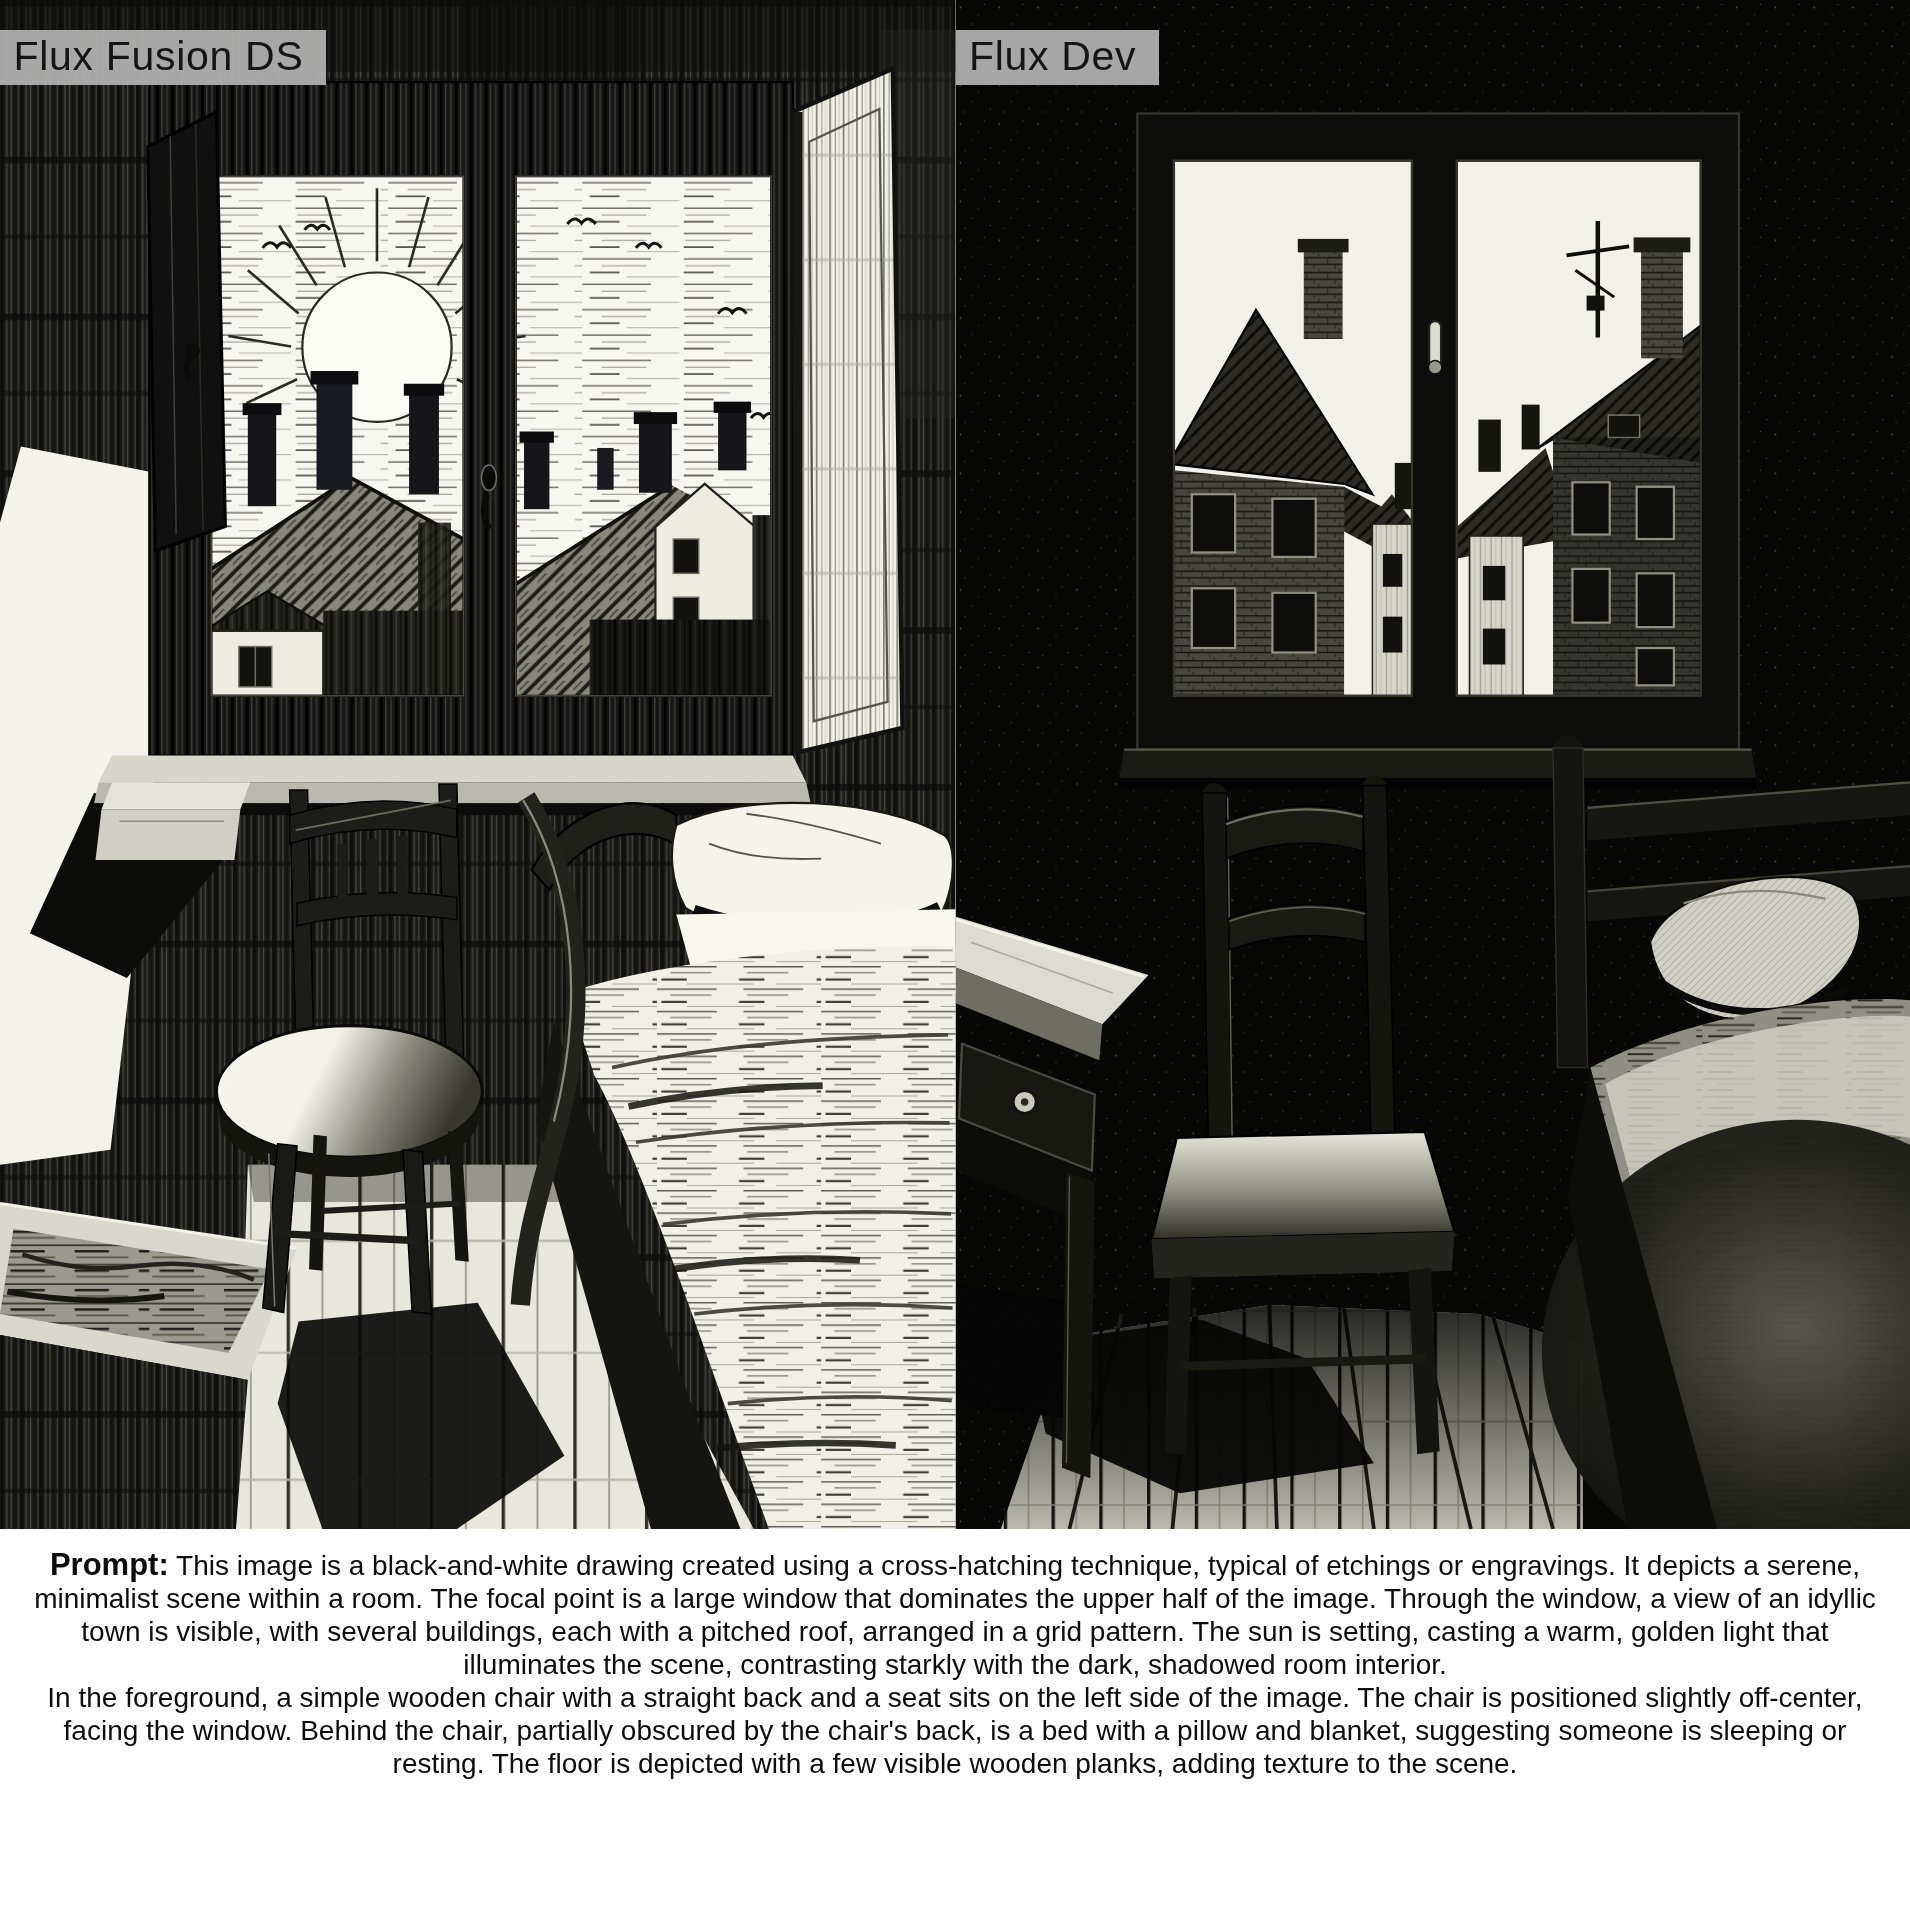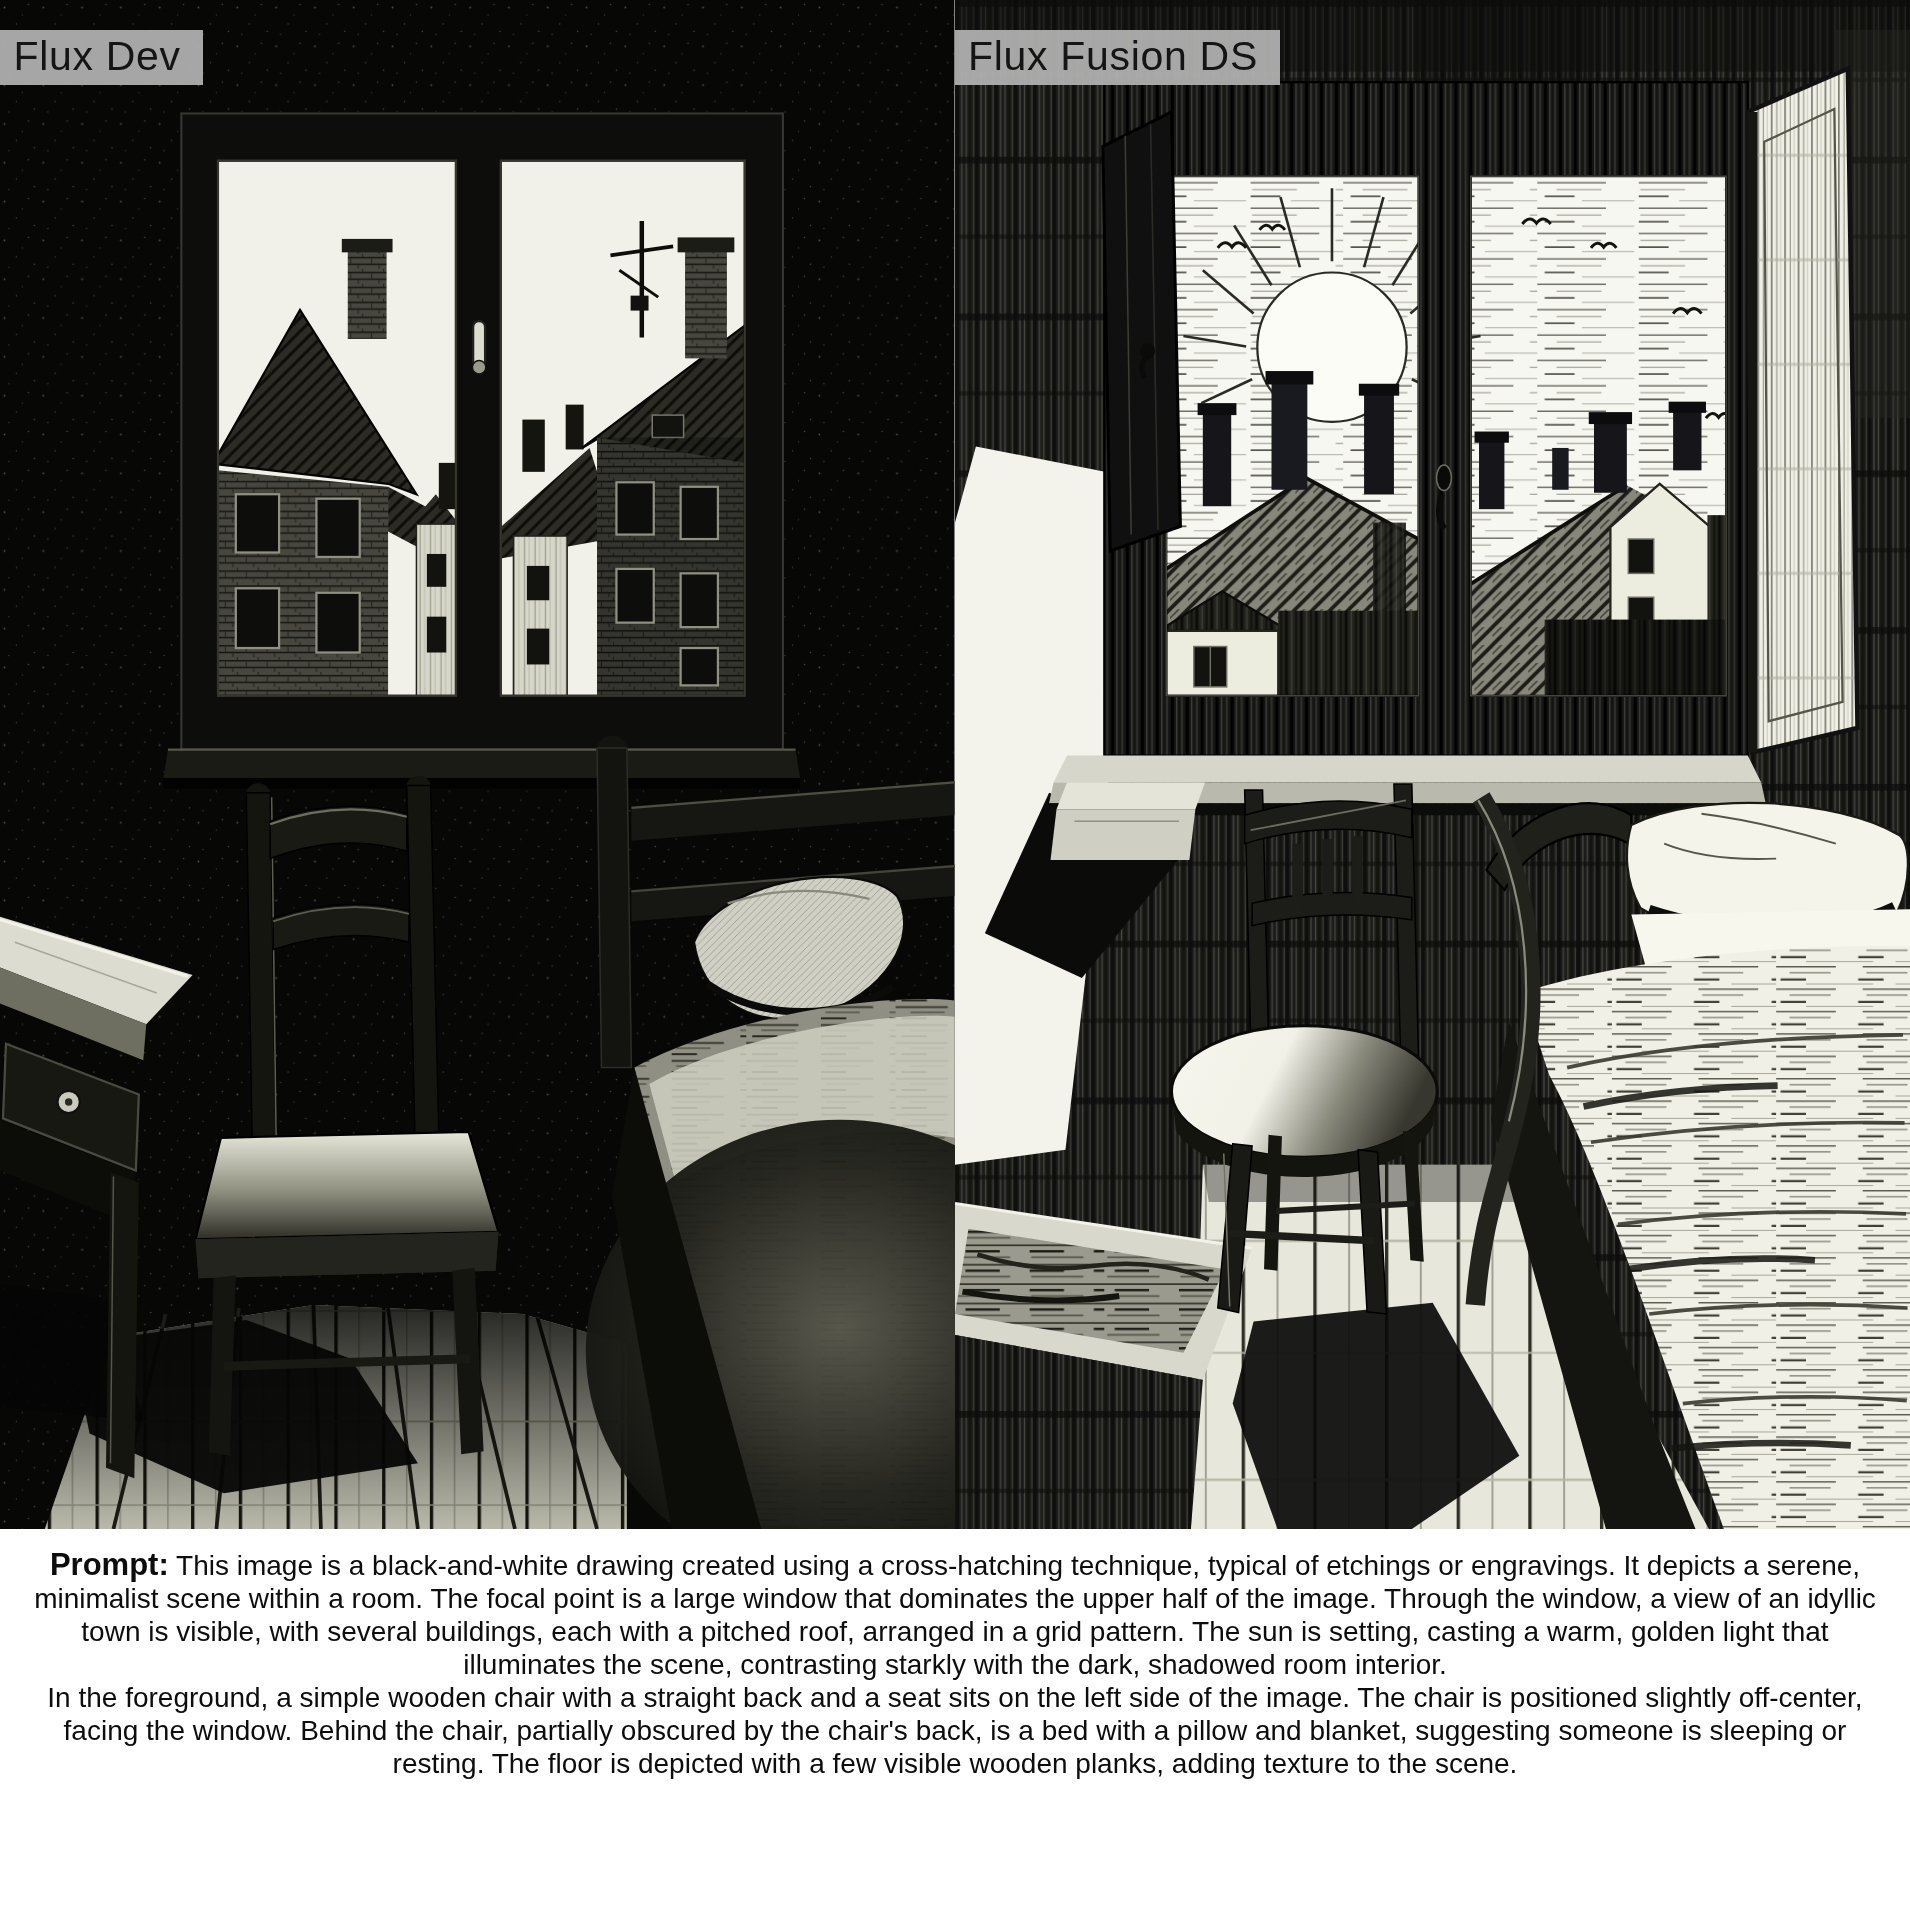--- a/index.html
+++ b/index.html
@@ -16,213 +16,20 @@
   .prompt{position:absolute;left:0;top:1529px;width:1910px;height:397px;background:#ffffff;
           color:#0d0d0d;box-sizing:border-box;padding:19.4px 30px 0 30px;}
   .prompt p{margin:0;text-align:center;font-size:28px;line-height:33px;max-width:1851px;}
   .prompt .plabel{font-weight:bold;font-size:31px;}
 </style>
 </head>
 <body>
 
 <div class="canvas">
   <div class="panels">
-
-    <section class="panel right">
-      <svg viewBox="0 0 1279 2048" preserveAspectRatio="none" xmlns="http://www.w3.org/2000/svg">
-        <defs>
-          <pattern id="spk" width="52" height="52" patternUnits="userSpaceOnUse">
-            <rect width="52" height="52" fill="none"></rect>
-            <circle cx="6" cy="10" r="1.2" fill="#cfcfc4" opacity="0.5"></circle>
-            <circle cx="22" cy="32" r="1" fill="#bdbdb2" opacity="0.45"></circle>
-            <circle cx="38" cy="6" r="1.1" fill="#d8d8cc" opacity="0.4"></circle>
-            <circle cx="46" cy="42" r="1" fill="#c5c5ba" opacity="0.5"></circle>
-            <circle cx="12" cy="46" r="0.9" fill="#cfcfc4" opacity="0.4"></circle>
-            <circle cx="30" cy="20" r="0.9" fill="#c5c5ba" opacity="0.35"></circle>
-          </pattern>
-          <pattern id="brickR" width="28" height="20" patternUnits="userSpaceOnUse">
-            <rect width="28" height="20" fill="#474740"></rect>
-            <line x1="0" y1="5" x2="28" y2="5" stroke="#161612" stroke-width="2"></line>
-            <line x1="0" y1="14" x2="28" y2="14" stroke="#161612" stroke-width="2"></line>
-            <line x1="10" y1="0" x2="10" y2="5" stroke="#161612" stroke-width="1.6" opacity="0.7"></line>
-            <line x1="22" y1="6" x2="22" y2="13" stroke="#161612" stroke-width="1.6" opacity="0.7"></line>
-            <line x1="4" y1="15" x2="4" y2="20" stroke="#161612" stroke-width="1.6" opacity="0.7"></line>
-          </pattern>
-          <pattern id="roofDarkR" width="18" height="18" patternUnits="userSpaceOnUse">
-            <rect width="18" height="18" fill="#2c2c25"></rect>
-            <path d="M0,18 L18,0 M-5,5 L5,-5 M13,23 L23,13" stroke="#0d0d0a" stroke-width="4" fill="none"></path>
-          </pattern>
-          <pattern id="housefR" width="14" height="90" patternUnits="userSpaceOnUse">
-            <rect width="14" height="90" fill="#d6d6c9"></rect>
-            <line x1="3" y1="0" x2="3" y2="90" stroke="#9b9b8c" stroke-width="1.6"></line>
-            <line x1="9" y1="0" x2="9" y2="90" stroke="#b8b8a8" stroke-width="1.2"></line>
-          </pattern>
-          <pattern id="pillowR" width="10" height="10" patternUnits="userSpaceOnUse">
-            <rect width="10" height="10" fill="#d0d0c4"></rect>
-            <path d="M0,10 L10,0" stroke="#97978a" stroke-width="1.1"></path>
-          </pattern>
-          <pattern id="blanketR2" width="200" height="24" patternUnits="userSpaceOnUse">
-            <rect width="200" height="24" fill="#8f8f83"></rect>
-            <line x1="0" y1="5" x2="200" y2="5" stroke="#3c3c33" stroke-width="2.4" stroke-dasharray="70 30"></line>
-            <line x1="20" y1="12" x2="200" y2="12" stroke="#55554a" stroke-width="2" stroke-dasharray="46 40"></line>
-            <line x1="8" y1="20" x2="200" y2="20" stroke="#2a2a22" stroke-width="2.6" stroke-dasharray="34 58"></line>
-          </pattern>
-          <pattern id="floorRpat" width="64" height="260" patternUnits="userSpaceOnUse">
-            <rect width="64" height="260" fill="#b9b9ab"></rect>
-            <line x1="2" y1="0" x2="2" y2="260" stroke="#15150f" stroke-width="5"></line>
-            <line x1="33" y1="0" x2="33" y2="260" stroke="#6e6e60" stroke-width="2" opacity="0.6"></line>
-            <line x1="0" y1="84" x2="64" y2="84" stroke="#8d8d7e" stroke-width="2.4"></line>
-            <line x1="0" y1="196" x2="64" y2="196" stroke="#8d8d7e" stroke-width="2"></line>
-          </pattern>
-          <linearGradient id="seatR" x1="0" y1="0" x2="0" y2="1">
-            <stop offset="0" stop-color="#e8e8da"></stop>
-            <stop offset="0.55" stop-color="#909081"></stop>
-            <stop offset="1" stop-color="#2e2e26"></stop>
-          </linearGradient>
-          <radialGradient id="footG" cx="0.5" cy="0.45" r="0.65">
-            <stop offset="0" stop-color="#55554a"></stop>
-            <stop offset="0.55" stop-color="#23231d"></stop>
-            <stop offset="1" stop-color="#0a0a08"></stop>
-          </radialGradient>
-          <linearGradient id="fadeR" x1="0" y1="0" x2="0" y2="1">
-            <stop offset="0" stop-color="#000000" stop-opacity="0.8"></stop>
-            <stop offset="1" stop-color="#000000" stop-opacity="0"></stop>
-          </linearGradient>
-          <clipPath id="clipPanesR">
-            <rect x="292" y="215" width="319" height="717"></rect>
-            <rect x="671" y="215" width="327" height="717"></rect>
-          </clipPath>
-        </defs>
-
-        <rect width="1279" height="2048" fill="#070706"></rect>
-        <rect width="1279" height="2048" fill="url(#spk)" opacity="0.7"></rect>
-
-        <g clip-path="url(#clipPanesR)">
-          <rect x="292" y="215" width="706" height="717" fill="#f1f1e9"></rect>
-
-          <polygon points="270,648 402,415 558,662 520,648 292,622" fill="url(#roofDarkR)" stroke="#050504" stroke-width="3"></polygon>
-          <rect x="466" y="330" width="52" height="124" fill="url(#brickR)"></rect>
-          <rect x="458" y="320" width="68" height="18" fill="#1c1c17"></rect>
-          <polygon points="292,630 520,652 520,932 292,932" fill="url(#brickR)"></polygon>
-          <g fill="#0d0d0b" stroke="#8f8f82" stroke-width="3">
-            <rect x="316" y="662" width="58" height="78"></rect>
-            <rect x="424" y="668" width="58" height="78"></rect>
-            <rect x="316" y="788" width="58" height="80"></rect>
-            <rect x="424" y="794" width="58" height="80"></rect>
-          </g>
-
-          <polygon points="520,652 611,700 611,760 520,712" fill="url(#roofDarkR)"></polygon>
-          <polygon points="546,706 584,662 618,706" fill="url(#roofDarkR)"></polygon>
-          <rect x="558" y="702" width="53" height="230" fill="url(#housefR)" stroke="#23231d" stroke-width="2"></rect>
-          <rect x="572" y="742" width="26" height="44" fill="#12120e"></rect>
-          <rect x="572" y="826" width="26" height="48" fill="#12120e"></rect>
-          <rect x="588" y="620" width="26" height="62" fill="#15150f"></rect>
-
-          <polygon points="671,706 790,600 828,720 671,748" fill="url(#roofDarkR)"></polygon>
-          <polygon points="666,722 724,668 780,722" fill="url(#roofDarkR)"></polygon>
-          <rect x="688" y="718" width="72" height="214" fill="url(#housefR)" stroke="#23231d" stroke-width="2"></rect>
-          <rect x="706" y="758" width="30" height="46" fill="#12120e"></rect>
-          <rect x="706" y="842" width="30" height="48" fill="#12120e"></rect>
-          <rect x="700" y="562" width="30" height="70" fill="#15150f"></rect>
-          <rect x="758" y="542" width="24" height="60" fill="#15150f"></rect>
-
-          <polygon points="780,600 998,436 998,626 800,588" fill="url(#roofDarkR)" stroke="#050504" stroke-width="3"></polygon>
-          <rect x="874" y="556" width="42" height="30" fill="#12120e" stroke="#77776a" stroke-width="2"></rect>
-          <rect x="918" y="328" width="56" height="152" fill="url(#brickR)"></rect>
-          <rect x="908" y="318" width="76" height="20" fill="#1c1c17"></rect>
-          <line x1="860" y1="296" x2="860" y2="452" stroke="#0d0d0a" stroke-width="6"></line>
-          <line x1="818" y1="342" x2="902" y2="330" stroke="#0d0d0a" stroke-width="5"></line>
-          <line x1="830" y1="362" x2="882" y2="398" stroke="#0d0d0a" stroke-width="4"></line>
-          <rect x="845" y="396" width="24" height="20" fill="#12120e"></rect>
-          <polygon points="800,586 998,620 998,932 800,932" fill="url(#brickR)"></polygon>
-          <rect x="800" y="586" width="198" height="346" fill="#000000" opacity="0.25"></rect>
-          <g fill="#0d0d0b" stroke="#8f8f82" stroke-width="3">
-            <rect x="826" y="646" width="50" height="70"></rect>
-            <rect x="912" y="652" width="50" height="70"></rect>
-            <rect x="826" y="762" width="50" height="72"></rect>
-            <rect x="912" y="768" width="50" height="72"></rect>
-            <rect x="912" y="868" width="50" height="50"></rect>
-          </g>
-        </g>
-
-        <path fill-rule="evenodd" fill="#0d0d0b" stroke="#000" stroke-width="3" d="M243,152 H1049 V1004 H243 Z
-                 M292,215 h319 v717 h-319 Z
-                 M671,215 h327 v717 h-327 Z"></path>
-        <g stroke="#3c3c34" stroke-width="3" fill="none" opacity="0.9">
-          <rect x="292" y="215" width="319" height="717"></rect>
-          <rect x="671" y="215" width="327" height="717"></rect>
-          <rect x="243" y="152" width="806" height="852"></rect>
-        </g>
-
-        <rect x="634" y="430" width="16" height="62" rx="8" fill="#dcdcd1" stroke="#23231d" stroke-width="3"></rect>
-        <circle cx="642" cy="492" r="9" fill="#9a9a8c" stroke="#111" stroke-width="2"></circle>
-
-        <polygon points="225,1004 1066,1004 1072,1042 219,1042" fill="#1b1b16"></polygon>
-        <line x1="225" y1="1004" x2="1066" y2="1004" stroke="#56564a" stroke-width="3"></line>
-        <rect x="219" y="1042" width="853" height="14" fill="#020202"></rect>
-
-        <polygon points="60,2048 150,1790 420,1748 700,1760 840,1800 852,2048" fill="url(#floorRpat)"></polygon>
-        <g stroke="#1c1c16" stroke-width="5">
-          <line x1="222" y1="1760" x2="152" y2="2048"></line>
-          <line x1="320" y1="1752" x2="290" y2="2048"></line>
-          <line x1="420" y1="1748" x2="430" y2="2048"></line>
-          <line x1="520" y1="1752" x2="560" y2="2048"></line>
-          <line x1="620" y1="1756" x2="690" y2="2048"></line>
-          <line x1="720" y1="1764" x2="800" y2="2048"></line>
-        </g>
-        <polygon points="60,2048 150,1790 420,1748 700,1760 840,1800 852,2048" fill="url(#fadeR)"></polygon>
-        <polygon points="96,1800 330,1768 470,1820 560,1960 300,2000 120,1920" fill="#060605" opacity="0.95"></polygon>
-        <polygon points="0,1720 150,1742 192,1904 0,1884" fill="#060605" opacity="0.9"></polygon>
-        <rect x="840" y="1760" width="439" height="288" fill="#080807"></rect>
-
-        <polygon points="0,1228 258,1306 196,1372 0,1296" fill="#dcdcd0"></polygon>
-        <line x1="0" y1="1232" x2="252" y2="1308" stroke="#f2f2e8" stroke-width="4"></line>
-        <line x1="20" y1="1262" x2="210" y2="1330" stroke="#a8a899" stroke-width="2"></line>
-        <polygon points="0,1296 196,1372 192,1420 0,1344" fill="#6e6e61"></polygon>
-        <polygon points="8,1398 186,1466 182,1568 4,1498" fill="#181813" stroke="#4a4a40" stroke-width="3"></polygon>
-        <circle cx="92" cy="1476" r="15" fill="#c9c9bc" stroke="#111" stroke-width="3"></circle>
-        <circle cx="92" cy="1476" r="5" fill="#2a2a24"></circle>
-        <polygon points="0,1500 182,1570 176,1640 0,1568" fill="#0c0c09"></polygon>
-        <polygon points="148,1570 186,1584 180,1980 142,1966" fill="#15150f"></polygon>
-        <line x1="152" y1="1576" x2="148" y2="1960" stroke="#55554a" stroke-width="2"></line>
-
-        <circle cx="346" cy="1066" r="17" fill="#15150f"></circle>
-        <circle cx="561" cy="1056" r="17" fill="#15150f"></circle>
-        <polygon points="330,1062 362,1062 370,1530 338,1530" fill="#15150f" stroke="#000" stroke-width="2"></polygon>
-        <polygon points="545,1052 577,1052 588,1522 556,1522" fill="#15150f" stroke="#000" stroke-width="2"></polygon>
-        <line x1="364" y1="1068" x2="370" y2="1526" stroke="#5e5e50" stroke-width="2"></line>
-        <path d="M362,1100 Q455,1066 545,1090 L545,1140 Q455,1114 362,1150 Z" fill="#1a1a14" stroke="#000" stroke-width="2"></path>
-        <path d="M362,1104 Q455,1070 545,1094" stroke="#6e6e60" stroke-width="3" fill="none"></path>
-        <path d="M366,1230 Q460,1198 548,1220 L548,1262 Q460,1240 366,1272 Z" fill="#1a1a14" stroke="#000" stroke-width="2"></path>
-        <path d="M366,1234 Q460,1202 548,1224" stroke="#5e5e50" stroke-width="2.5" fill="none"></path>
-        <polygon points="296,1524 628,1516 668,1650 262,1660" fill="url(#seatR)" stroke="#000" stroke-width="3"></polygon>
-        <polygon points="262,1660 668,1650 664,1702 266,1712" fill="#24241f" fill-opacity="1"></polygon>
-        <polygon points="262,1660 668,1650 664,1702 266,1712" fill="#24241e"></polygon>
-        <polygon points="286,1712 316,1708 308,1950 280,1945" fill="#141410"></polygon>
-        <polygon points="606,1702 636,1698 648,1944 618,1948" fill="#141410"></polygon>
-        <line x1="300" y1="1830" x2="630" y2="1820" stroke="#191914" stroke-width="12"></line>
-
-        <circle cx="820" cy="1006" r="21" fill="#131310"></circle>
-        <polygon points="800,1002 840,1002 846,1430 806,1430" fill="#131310" stroke="#2e2e27" stroke-width="2"></polygon>
-        <polygon points="846,1080 1279,1046 1279,1092 846,1126" fill="#161612"></polygon>
-        <line x1="846" y1="1082" x2="1279" y2="1048" stroke="#4e4e42" stroke-width="3"></line>
-        <polygon points="846,1192 1279,1158 1279,1200 846,1234" fill="#161612"></polygon>
-        <line x1="846" y1="1194" x2="1279" y2="1160" stroke="#44443a" stroke-width="3"></line>
-        <path d="M930,1262 C960,1180 1150,1148 1202,1200 C1232,1252 1190,1332 1090,1362 C1000,1378 940,1332 930,1262 Z" fill="url(#pillowR)" stroke="#0a0a08" stroke-width="3"></path>
-        <path d="M948,1318 C1020,1368 1130,1366 1196,1322" stroke="#0b0b09" stroke-width="10" fill="none"></path>
-        <path d="M975,1210 q90,-30 190,-6" stroke="#8a8a7c" stroke-width="3" fill="none"></path>
-        <path d="M850,1430 C980,1360 1180,1330 1279,1340 L1279,2048 L1020,2048 C950,1800 890,1600 850,1430 Z" fill="url(#blanketR2)"></path>
-        <path d="M870,1452 C990,1382 1200,1354 1279,1362 L1279,1524 C1150,1502 1000,1532 905,1582 Z" fill="#cfcfc2" opacity="0.85"></path>
-        <ellipse cx="1125" cy="1810" rx="340" ry="310" fill="url(#footG)" opacity="0.96"></ellipse>
-        <polygon points="850,1430 1020,2048 900,2048 820,1600" fill="#0c0c09"></polygon>
-      </svg>
-      <div class="label-bar">
-        <span>Flux Dev</span>
-      </div>
-    </section>
 
     <section class="panel left">
       <svg viewBox="0 0 1280 2048" preserveAspectRatio="none" xmlns="http://www.w3.org/2000/svg">
         <defs>
           <pattern id="wallL" width="26" height="210" patternUnits="userSpaceOnUse">
             <rect width="26" height="210" fill="#1b1b19"></rect>
             <line x1="3" y1="0" x2="3" y2="210" stroke="#0e0e0c" stroke-width="5"></line>
             <line x1="9" y1="0" x2="9" y2="210" stroke="#3a3a35" stroke-width="2.5"></line>
             <line x1="15" y1="0" x2="15" y2="210" stroke="#55554c" stroke-width="1.6" opacity="0.8"></line>
             <line x1="20" y1="0" x2="20" y2="210" stroke="#14140f" stroke-width="4"></line>
@@ -440,20 +247,213 @@
         <polygon points="420,1520 438,1522 432,1702 414,1700" fill="#15150f"></polygon>
         <polygon points="600,1515 618,1517 628,1690 610,1688" fill="#15150f"></polygon>
         <line x1="366" y1="1652" x2="562" y2="1662" stroke="#1c1c18" stroke-width="10"></line>
         <line x1="430" y1="1622" x2="616" y2="1612" stroke="#1c1c18" stroke-width="8"></line>
         <line x1="360" y1="1545" x2="368" y2="1750" stroke="#75756a" stroke-width="2"></line>
       </svg>
       <div class="label-bar">
         <span>Flux Fusion DS</span>
       </div>
     </section>
+
+    <section class="panel right">
+      <svg viewBox="0 0 1279 2048" preserveAspectRatio="none" xmlns="http://www.w3.org/2000/svg">
+        <defs>
+          <pattern id="spk" width="52" height="52" patternUnits="userSpaceOnUse">
+            <rect width="52" height="52" fill="none"></rect>
+            <circle cx="6" cy="10" r="1.2" fill="#cfcfc4" opacity="0.5"></circle>
+            <circle cx="22" cy="32" r="1" fill="#bdbdb2" opacity="0.45"></circle>
+            <circle cx="38" cy="6" r="1.1" fill="#d8d8cc" opacity="0.4"></circle>
+            <circle cx="46" cy="42" r="1" fill="#c5c5ba" opacity="0.5"></circle>
+            <circle cx="12" cy="46" r="0.9" fill="#cfcfc4" opacity="0.4"></circle>
+            <circle cx="30" cy="20" r="0.9" fill="#c5c5ba" opacity="0.35"></circle>
+          </pattern>
+          <pattern id="brickR" width="28" height="20" patternUnits="userSpaceOnUse">
+            <rect width="28" height="20" fill="#474740"></rect>
+            <line x1="0" y1="5" x2="28" y2="5" stroke="#161612" stroke-width="2"></line>
+            <line x1="0" y1="14" x2="28" y2="14" stroke="#161612" stroke-width="2"></line>
+            <line x1="10" y1="0" x2="10" y2="5" stroke="#161612" stroke-width="1.6" opacity="0.7"></line>
+            <line x1="22" y1="6" x2="22" y2="13" stroke="#161612" stroke-width="1.6" opacity="0.7"></line>
+            <line x1="4" y1="15" x2="4" y2="20" stroke="#161612" stroke-width="1.6" opacity="0.7"></line>
+          </pattern>
+          <pattern id="roofDarkR" width="18" height="18" patternUnits="userSpaceOnUse">
+            <rect width="18" height="18" fill="#2c2c25"></rect>
+            <path d="M0,18 L18,0 M-5,5 L5,-5 M13,23 L23,13" stroke="#0d0d0a" stroke-width="4" fill="none"></path>
+          </pattern>
+          <pattern id="housefR" width="14" height="90" patternUnits="userSpaceOnUse">
+            <rect width="14" height="90" fill="#d6d6c9"></rect>
+            <line x1="3" y1="0" x2="3" y2="90" stroke="#9b9b8c" stroke-width="1.6"></line>
+            <line x1="9" y1="0" x2="9" y2="90" stroke="#b8b8a8" stroke-width="1.2"></line>
+          </pattern>
+          <pattern id="pillowR" width="10" height="10" patternUnits="userSpaceOnUse">
+            <rect width="10" height="10" fill="#d0d0c4"></rect>
+            <path d="M0,10 L10,0" stroke="#97978a" stroke-width="1.1"></path>
+          </pattern>
+          <pattern id="blanketR2" width="200" height="24" patternUnits="userSpaceOnUse">
+            <rect width="200" height="24" fill="#8f8f83"></rect>
+            <line x1="0" y1="5" x2="200" y2="5" stroke="#3c3c33" stroke-width="2.4" stroke-dasharray="70 30"></line>
+            <line x1="20" y1="12" x2="200" y2="12" stroke="#55554a" stroke-width="2" stroke-dasharray="46 40"></line>
+            <line x1="8" y1="20" x2="200" y2="20" stroke="#2a2a22" stroke-width="2.6" stroke-dasharray="34 58"></line>
+          </pattern>
+          <pattern id="floorRpat" width="64" height="260" patternUnits="userSpaceOnUse">
+            <rect width="64" height="260" fill="#b9b9ab"></rect>
+            <line x1="2" y1="0" x2="2" y2="260" stroke="#15150f" stroke-width="5"></line>
+            <line x1="33" y1="0" x2="33" y2="260" stroke="#6e6e60" stroke-width="2" opacity="0.6"></line>
+            <line x1="0" y1="84" x2="64" y2="84" stroke="#8d8d7e" stroke-width="2.4"></line>
+            <line x1="0" y1="196" x2="64" y2="196" stroke="#8d8d7e" stroke-width="2"></line>
+          </pattern>
+          <linearGradient id="seatR" x1="0" y1="0" x2="0" y2="1">
+            <stop offset="0" stop-color="#e8e8da"></stop>
+            <stop offset="0.55" stop-color="#909081"></stop>
+            <stop offset="1" stop-color="#2e2e26"></stop>
+          </linearGradient>
+          <radialGradient id="footG" cx="0.5" cy="0.45" r="0.65">
+            <stop offset="0" stop-color="#55554a"></stop>
+            <stop offset="0.55" stop-color="#23231d"></stop>
+            <stop offset="1" stop-color="#0a0a08"></stop>
+          </radialGradient>
+          <linearGradient id="fadeR" x1="0" y1="0" x2="0" y2="1">
+            <stop offset="0" stop-color="#000000" stop-opacity="0.8"></stop>
+            <stop offset="1" stop-color="#000000" stop-opacity="0"></stop>
+          </linearGradient>
+          <clipPath id="clipPanesR">
+            <rect x="292" y="215" width="319" height="717"></rect>
+            <rect x="671" y="215" width="327" height="717"></rect>
+          </clipPath>
+        </defs>
+
+        <rect width="1279" height="2048" fill="#070706"></rect>
+        <rect width="1279" height="2048" fill="url(#spk)" opacity="0.7"></rect>
+
+        <g clip-path="url(#clipPanesR)">
+          <rect x="292" y="215" width="706" height="717" fill="#f1f1e9"></rect>
+
+          <polygon points="270,648 402,415 558,662 520,648 292,622" fill="url(#roofDarkR)" stroke="#050504" stroke-width="3"></polygon>
+          <rect x="466" y="330" width="52" height="124" fill="url(#brickR)"></rect>
+          <rect x="458" y="320" width="68" height="18" fill="#1c1c17"></rect>
+          <polygon points="292,630 520,652 520,932 292,932" fill="url(#brickR)"></polygon>
+          <g fill="#0d0d0b" stroke="#8f8f82" stroke-width="3">
+            <rect x="316" y="662" width="58" height="78"></rect>
+            <rect x="424" y="668" width="58" height="78"></rect>
+            <rect x="316" y="788" width="58" height="80"></rect>
+            <rect x="424" y="794" width="58" height="80"></rect>
+          </g>
+
+          <polygon points="520,652 611,700 611,760 520,712" fill="url(#roofDarkR)"></polygon>
+          <polygon points="546,706 584,662 618,706" fill="url(#roofDarkR)"></polygon>
+          <rect x="558" y="702" width="53" height="230" fill="url(#housefR)" stroke="#23231d" stroke-width="2"></rect>
+          <rect x="572" y="742" width="26" height="44" fill="#12120e"></rect>
+          <rect x="572" y="826" width="26" height="48" fill="#12120e"></rect>
+          <rect x="588" y="620" width="26" height="62" fill="#15150f"></rect>
+
+          <polygon points="671,706 790,600 828,720 671,748" fill="url(#roofDarkR)"></polygon>
+          <polygon points="666,722 724,668 780,722" fill="url(#roofDarkR)"></polygon>
+          <rect x="688" y="718" width="72" height="214" fill="url(#housefR)" stroke="#23231d" stroke-width="2"></rect>
+          <rect x="706" y="758" width="30" height="46" fill="#12120e"></rect>
+          <rect x="706" y="842" width="30" height="48" fill="#12120e"></rect>
+          <rect x="700" y="562" width="30" height="70" fill="#15150f"></rect>
+          <rect x="758" y="542" width="24" height="60" fill="#15150f"></rect>
+
+          <polygon points="780,600 998,436 998,626 800,588" fill="url(#roofDarkR)" stroke="#050504" stroke-width="3"></polygon>
+          <rect x="874" y="556" width="42" height="30" fill="#12120e" stroke="#77776a" stroke-width="2"></rect>
+          <rect x="918" y="328" width="56" height="152" fill="url(#brickR)"></rect>
+          <rect x="908" y="318" width="76" height="20" fill="#1c1c17"></rect>
+          <line x1="860" y1="296" x2="860" y2="452" stroke="#0d0d0a" stroke-width="6"></line>
+          <line x1="818" y1="342" x2="902" y2="330" stroke="#0d0d0a" stroke-width="5"></line>
+          <line x1="830" y1="362" x2="882" y2="398" stroke="#0d0d0a" stroke-width="4"></line>
+          <rect x="845" y="396" width="24" height="20" fill="#12120e"></rect>
+          <polygon points="800,586 998,620 998,932 800,932" fill="url(#brickR)"></polygon>
+          <rect x="800" y="586" width="198" height="346" fill="#000000" opacity="0.25"></rect>
+          <g fill="#0d0d0b" stroke="#8f8f82" stroke-width="3">
+            <rect x="826" y="646" width="50" height="70"></rect>
+            <rect x="912" y="652" width="50" height="70"></rect>
+            <rect x="826" y="762" width="50" height="72"></rect>
+            <rect x="912" y="768" width="50" height="72"></rect>
+            <rect x="912" y="868" width="50" height="50"></rect>
+          </g>
+        </g>
+
+        <path fill-rule="evenodd" fill="#0d0d0b" stroke="#000" stroke-width="3" d="M243,152 H1049 V1004 H243 Z
+                 M292,215 h319 v717 h-319 Z
+                 M671,215 h327 v717 h-327 Z"></path>
+        <g stroke="#3c3c34" stroke-width="3" fill="none" opacity="0.9">
+          <rect x="292" y="215" width="319" height="717"></rect>
+          <rect x="671" y="215" width="327" height="717"></rect>
+          <rect x="243" y="152" width="806" height="852"></rect>
+        </g>
+
+        <rect x="634" y="430" width="16" height="62" rx="8" fill="#dcdcd1" stroke="#23231d" stroke-width="3"></rect>
+        <circle cx="642" cy="492" r="9" fill="#9a9a8c" stroke="#111" stroke-width="2"></circle>
+
+        <polygon points="225,1004 1066,1004 1072,1042 219,1042" fill="#1b1b16"></polygon>
+        <line x1="225" y1="1004" x2="1066" y2="1004" stroke="#56564a" stroke-width="3"></line>
+        <rect x="219" y="1042" width="853" height="14" fill="#020202"></rect>
+
+        <polygon points="60,2048 150,1790 420,1748 700,1760 840,1800 852,2048" fill="url(#floorRpat)"></polygon>
+        <g stroke="#1c1c16" stroke-width="5">
+          <line x1="222" y1="1760" x2="152" y2="2048"></line>
+          <line x1="320" y1="1752" x2="290" y2="2048"></line>
+          <line x1="420" y1="1748" x2="430" y2="2048"></line>
+          <line x1="520" y1="1752" x2="560" y2="2048"></line>
+          <line x1="620" y1="1756" x2="690" y2="2048"></line>
+          <line x1="720" y1="1764" x2="800" y2="2048"></line>
+        </g>
+        <polygon points="60,2048 150,1790 420,1748 700,1760 840,1800 852,2048" fill="url(#fadeR)"></polygon>
+        <polygon points="96,1800 330,1768 470,1820 560,1960 300,2000 120,1920" fill="#060605" opacity="0.95"></polygon>
+        <polygon points="0,1720 150,1742 192,1904 0,1884" fill="#060605" opacity="0.9"></polygon>
+        <rect x="840" y="1760" width="439" height="288" fill="#080807"></rect>
+
+        <polygon points="0,1228 258,1306 196,1372 0,1296" fill="#dcdcd0"></polygon>
+        <line x1="0" y1="1232" x2="252" y2="1308" stroke="#f2f2e8" stroke-width="4"></line>
+        <line x1="20" y1="1262" x2="210" y2="1330" stroke="#a8a899" stroke-width="2"></line>
+        <polygon points="0,1296 196,1372 192,1420 0,1344" fill="#6e6e61"></polygon>
+        <polygon points="8,1398 186,1466 182,1568 4,1498" fill="#181813" stroke="#4a4a40" stroke-width="3"></polygon>
+        <circle cx="92" cy="1476" r="15" fill="#c9c9bc" stroke="#111" stroke-width="3"></circle>
+        <circle cx="92" cy="1476" r="5" fill="#2a2a24"></circle>
+        <polygon points="0,1500 182,1570 176,1640 0,1568" fill="#0c0c09"></polygon>
+        <polygon points="148,1570 186,1584 180,1980 142,1966" fill="#15150f"></polygon>
+        <line x1="152" y1="1576" x2="148" y2="1960" stroke="#55554a" stroke-width="2"></line>
+
+        <circle cx="346" cy="1066" r="17" fill="#15150f"></circle>
+        <circle cx="561" cy="1056" r="17" fill="#15150f"></circle>
+        <polygon points="330,1062 362,1062 370,1530 338,1530" fill="#15150f" stroke="#000" stroke-width="2"></polygon>
+        <polygon points="545,1052 577,1052 588,1522 556,1522" fill="#15150f" stroke="#000" stroke-width="2"></polygon>
+        <line x1="364" y1="1068" x2="370" y2="1526" stroke="#5e5e50" stroke-width="2"></line>
+        <path d="M362,1100 Q455,1066 545,1090 L545,1140 Q455,1114 362,1150 Z" fill="#1a1a14" stroke="#000" stroke-width="2"></path>
+        <path d="M362,1104 Q455,1070 545,1094" stroke="#6e6e60" stroke-width="3" fill="none"></path>
+        <path d="M366,1230 Q460,1198 548,1220 L548,1262 Q460,1240 366,1272 Z" fill="#1a1a14" stroke="#000" stroke-width="2"></path>
+        <path d="M366,1234 Q460,1202 548,1224" stroke="#5e5e50" stroke-width="2.5" fill="none"></path>
+        <polygon points="296,1524 628,1516 668,1650 262,1660" fill="url(#seatR)" stroke="#000" stroke-width="3"></polygon>
+        <polygon points="262,1660 668,1650 664,1702 266,1712" fill="#24241f" fill-opacity="1"></polygon>
+        <polygon points="262,1660 668,1650 664,1702 266,1712" fill="#24241e"></polygon>
+        <polygon points="286,1712 316,1708 308,1950 280,1945" fill="#141410"></polygon>
+        <polygon points="606,1702 636,1698 648,1944 618,1948" fill="#141410"></polygon>
+        <line x1="300" y1="1830" x2="630" y2="1820" stroke="#191914" stroke-width="12"></line>
+
+        <circle cx="820" cy="1006" r="21" fill="#131310"></circle>
+        <polygon points="800,1002 840,1002 846,1430 806,1430" fill="#131310" stroke="#2e2e27" stroke-width="2"></polygon>
+        <polygon points="846,1080 1279,1046 1279,1092 846,1126" fill="#161612"></polygon>
+        <line x1="846" y1="1082" x2="1279" y2="1048" stroke="#4e4e42" stroke-width="3"></line>
+        <polygon points="846,1192 1279,1158 1279,1200 846,1234" fill="#161612"></polygon>
+        <line x1="846" y1="1194" x2="1279" y2="1160" stroke="#44443a" stroke-width="3"></line>
+        <path d="M930,1262 C960,1180 1150,1148 1202,1200 C1232,1252 1190,1332 1090,1362 C1000,1378 940,1332 930,1262 Z" fill="url(#pillowR)" stroke="#0a0a08" stroke-width="3"></path>
+        <path d="M948,1318 C1020,1368 1130,1366 1196,1322" stroke="#0b0b09" stroke-width="10" fill="none"></path>
+        <path d="M975,1210 q90,-30 190,-6" stroke="#8a8a7c" stroke-width="3" fill="none"></path>
+        <path d="M850,1430 C980,1360 1180,1330 1279,1340 L1279,2048 L1020,2048 C950,1800 890,1600 850,1430 Z" fill="url(#blanketR2)"></path>
+        <path d="M870,1452 C990,1382 1200,1354 1279,1362 L1279,1524 C1150,1502 1000,1532 905,1582 Z" fill="#cfcfc2" opacity="0.85"></path>
+        <ellipse cx="1125" cy="1810" rx="340" ry="310" fill="url(#footG)" opacity="0.96"></ellipse>
+        <polygon points="850,1430 1020,2048 900,2048 820,1600" fill="#0c0c09"></polygon>
+      </svg>
+      <div class="label-bar">
+        <span>Flux Dev</span>
+      </div>
+    </section>
   </div>
 
   <div class="prompt">
     <p><span class="plabel">Prompt:</span> <span>This image is a black-and-white drawing created using a cross-hatching technique, typical of etchings or engravings. It depicts a serene, minimalist scene within a room. The focal point is a large window that dominates the upper half of the image. Through the window, a view of an idyllic town is visible, with several buildings, each with a pitched roof, arranged in a grid pattern. The sun is setting, casting a warm, golden light that illuminates the scene, contrasting starkly with the dark, shadowed room interior.</span></p>
     <p>In the foreground, a simple wooden chair with a straight back and a seat sits on the left side of the image. The chair is positioned slightly off-center, facing the window. Behind the chair, partially obscured by the chair's back, is a bed with a pillow and blanket, suggesting someone is sleeping or resting. The floor is depicted with a few visible wooden planks, adding texture to the scene.</p>
   </div>
 </div>
 
 
 </body></html>

